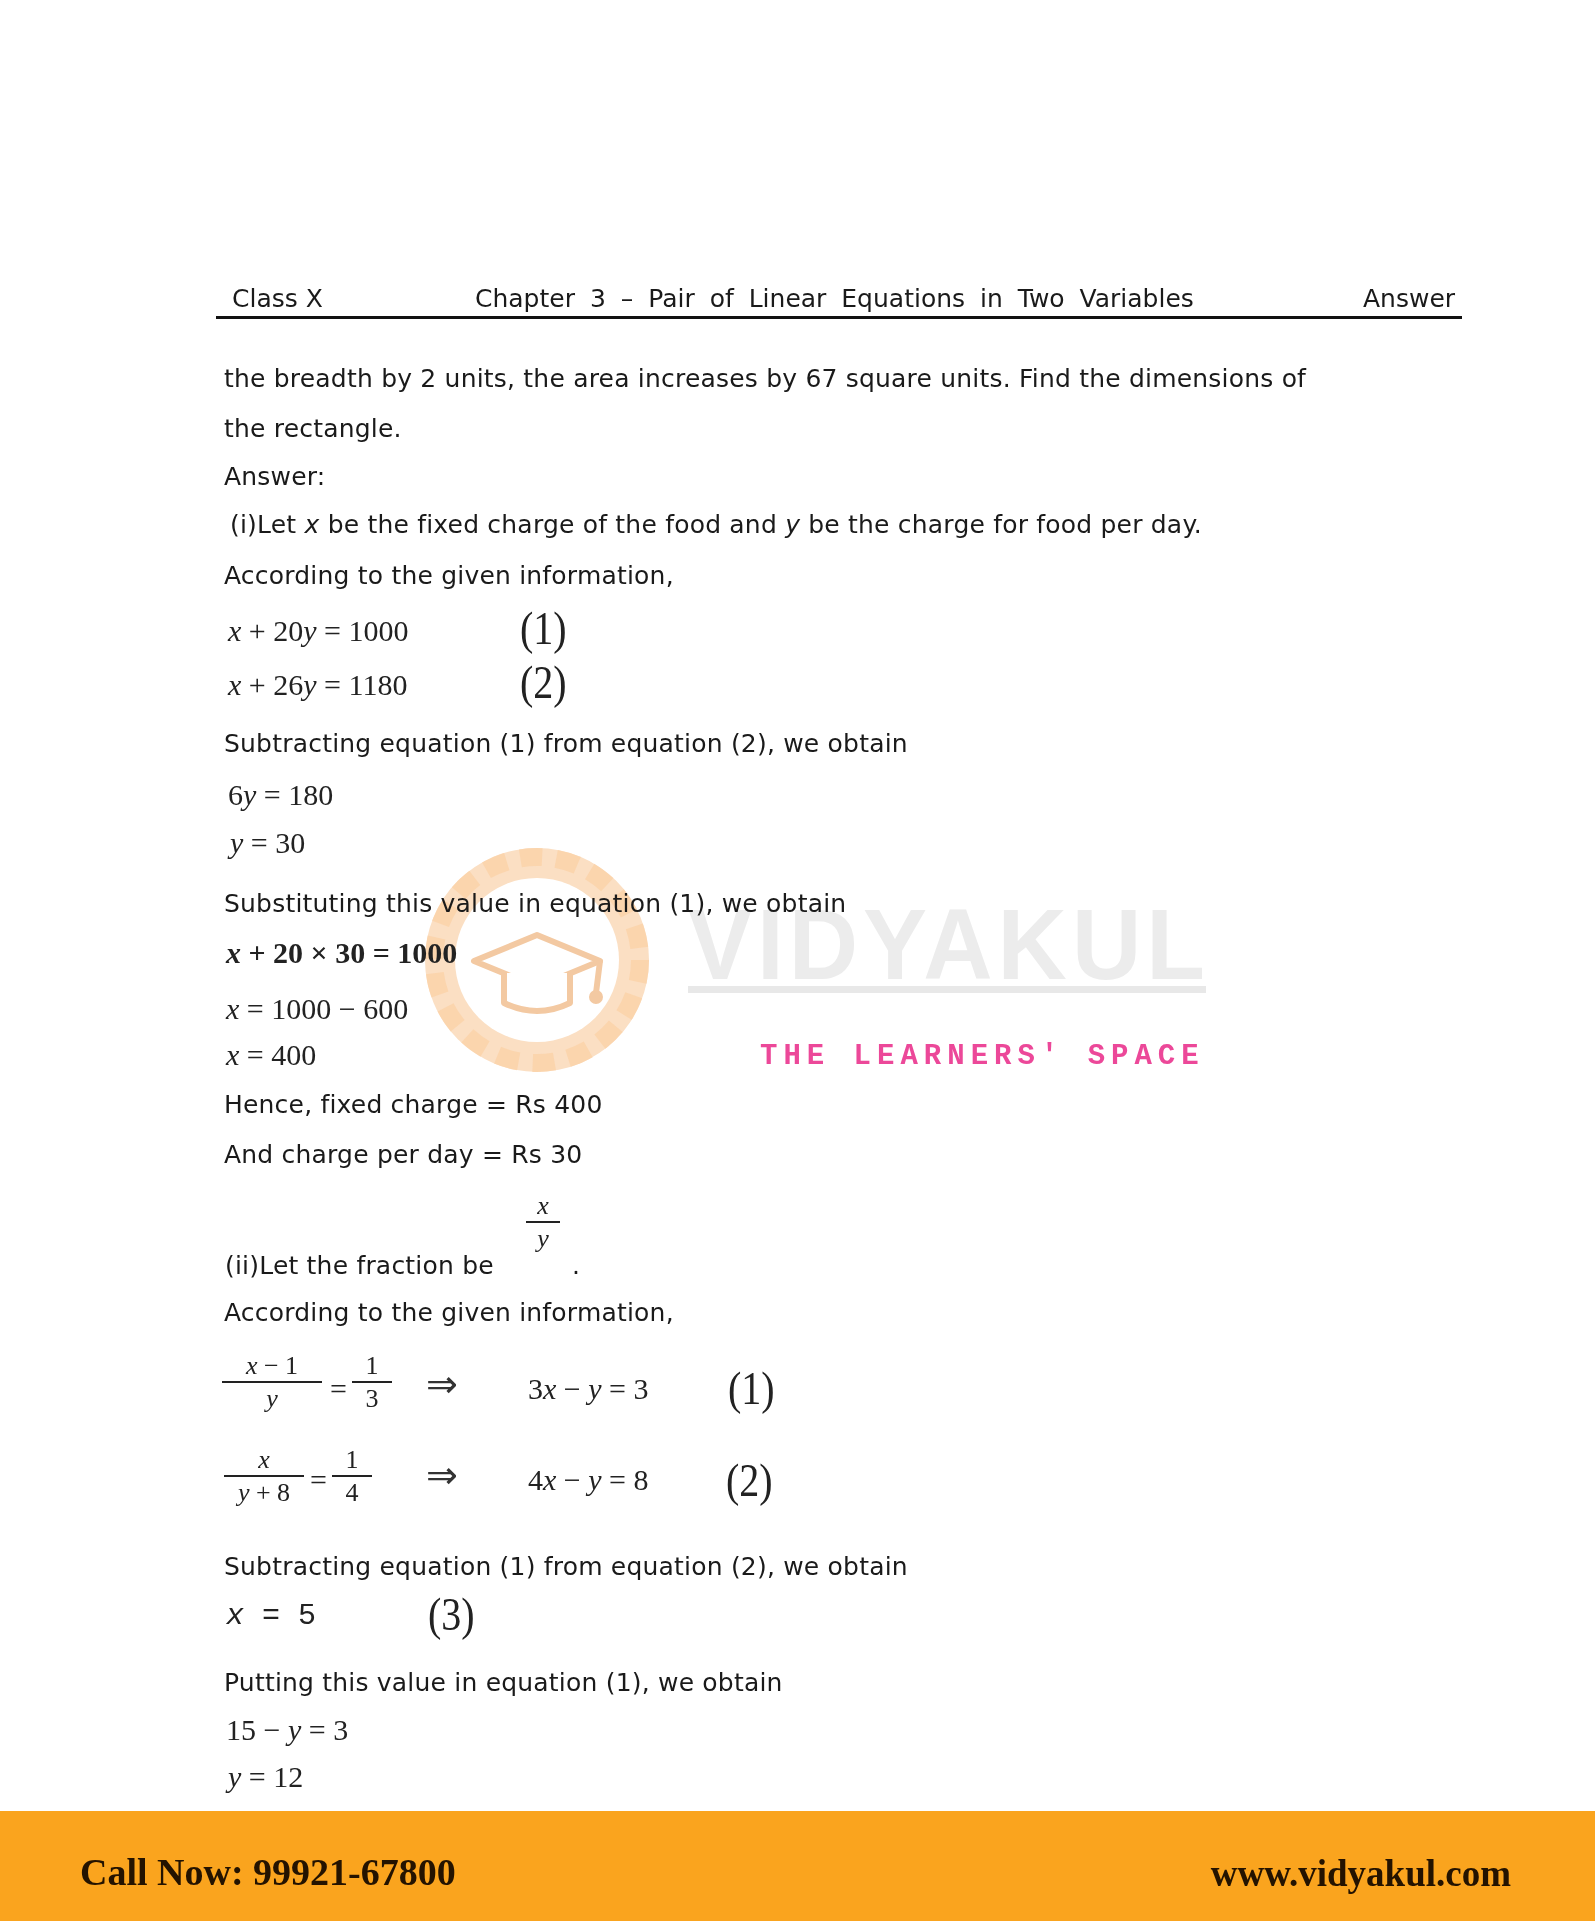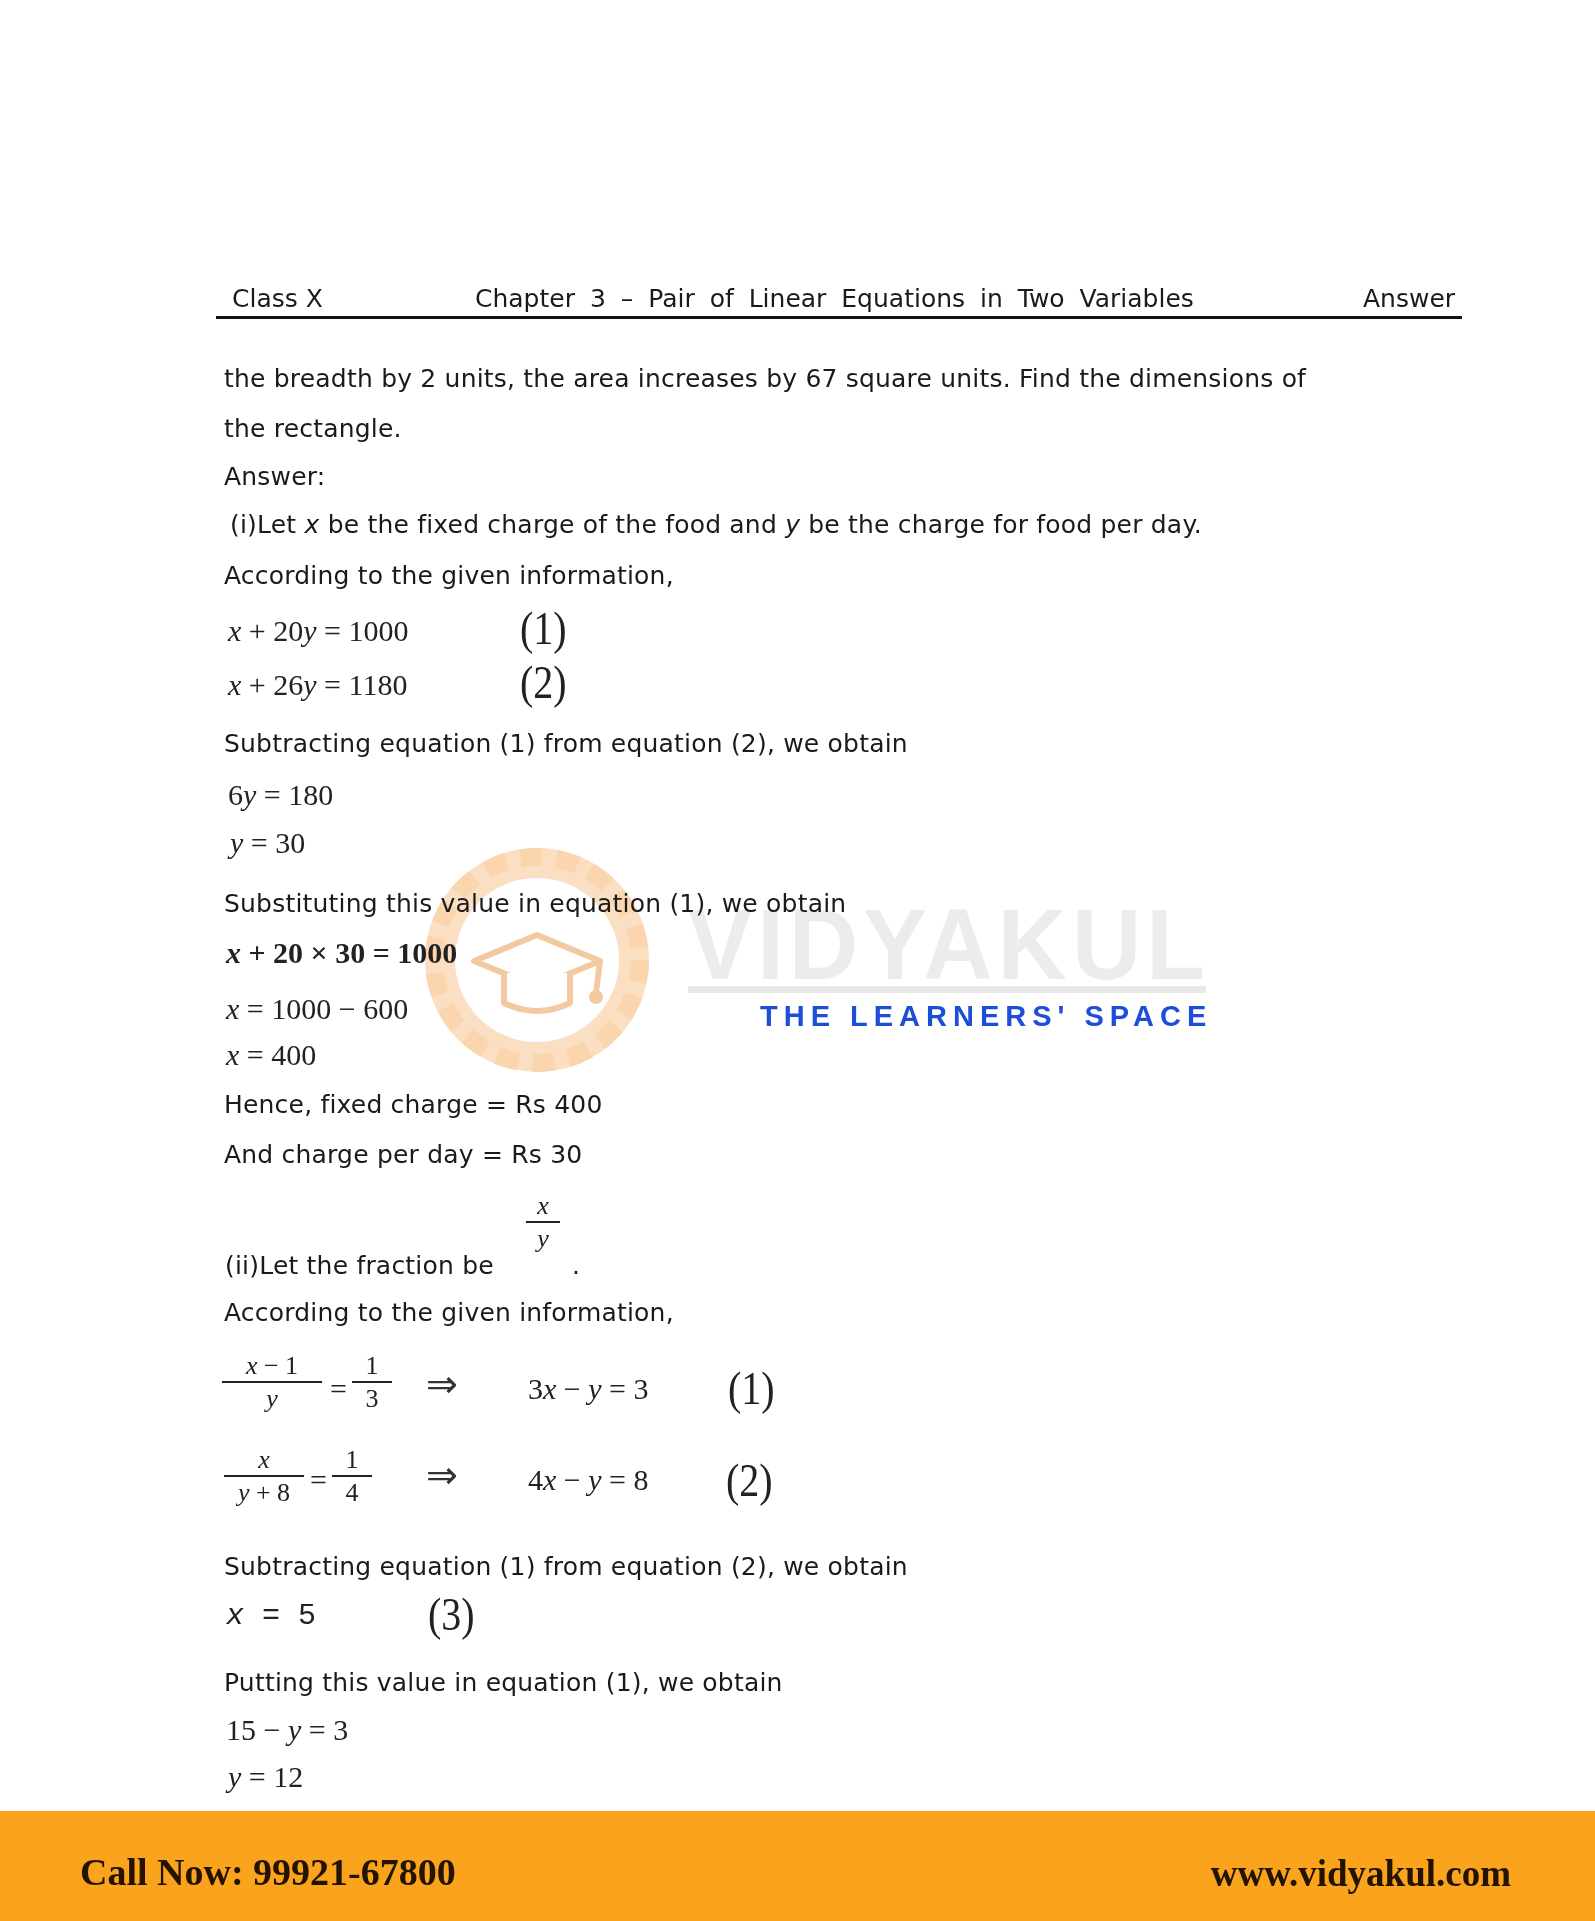--- a/index.html
+++ b/index.html
@@ -18,22 +18,22 @@
         font-family:"Liberation Serif",serif;font-size:26px;color:#222;}
   .frac .num,.frac .den{line-height:1.05;}
   .frac .bar{height:2px;background:#222;width:100%;margin:2px 0;}
   .frac-sm{font-size:26px;}
   .arrow{position:absolute;font-family:"Liberation Serif",serif;font-size:38px;color:#333;line-height:1;}
   
   .wm{position:absolute;z-index:0;}
   .wm-brand{font-family:"Liberation Sans",sans-serif;font-weight:bold;font-size:96px;
             letter-spacing:5px;color:#ececec;line-height:1;transform:scaleY(1.05);transform-origin:top;}
   .wm-underline{background:#e8e8e8;}
-  .wm-tagline{font-family:Liberation Sans, sans-serif;font-weight:600;font-size:29px;
-              letter-spacing:6px;color:#1d4ed8;line-height:1;}
+  .wm-tagline{font-family:Liberation Mono, monospace;font-weight:600;font-size:29px;
+              letter-spacing:6px;color:#ec4899;line-height:1;margin-top:40px;}
   .content{position:relative;z-index:1;}
   
   .footer{position:absolute;left:0;top:1811px;width:1595px;height:110px;}
   .footer-text{position:absolute;font-family:"Liberation Serif","DejaVu Serif",serif;
                font-weight:bold;color:#241300;line-height:1;}
 </style>
 </head>
 <body>
 
 <div class="page">

